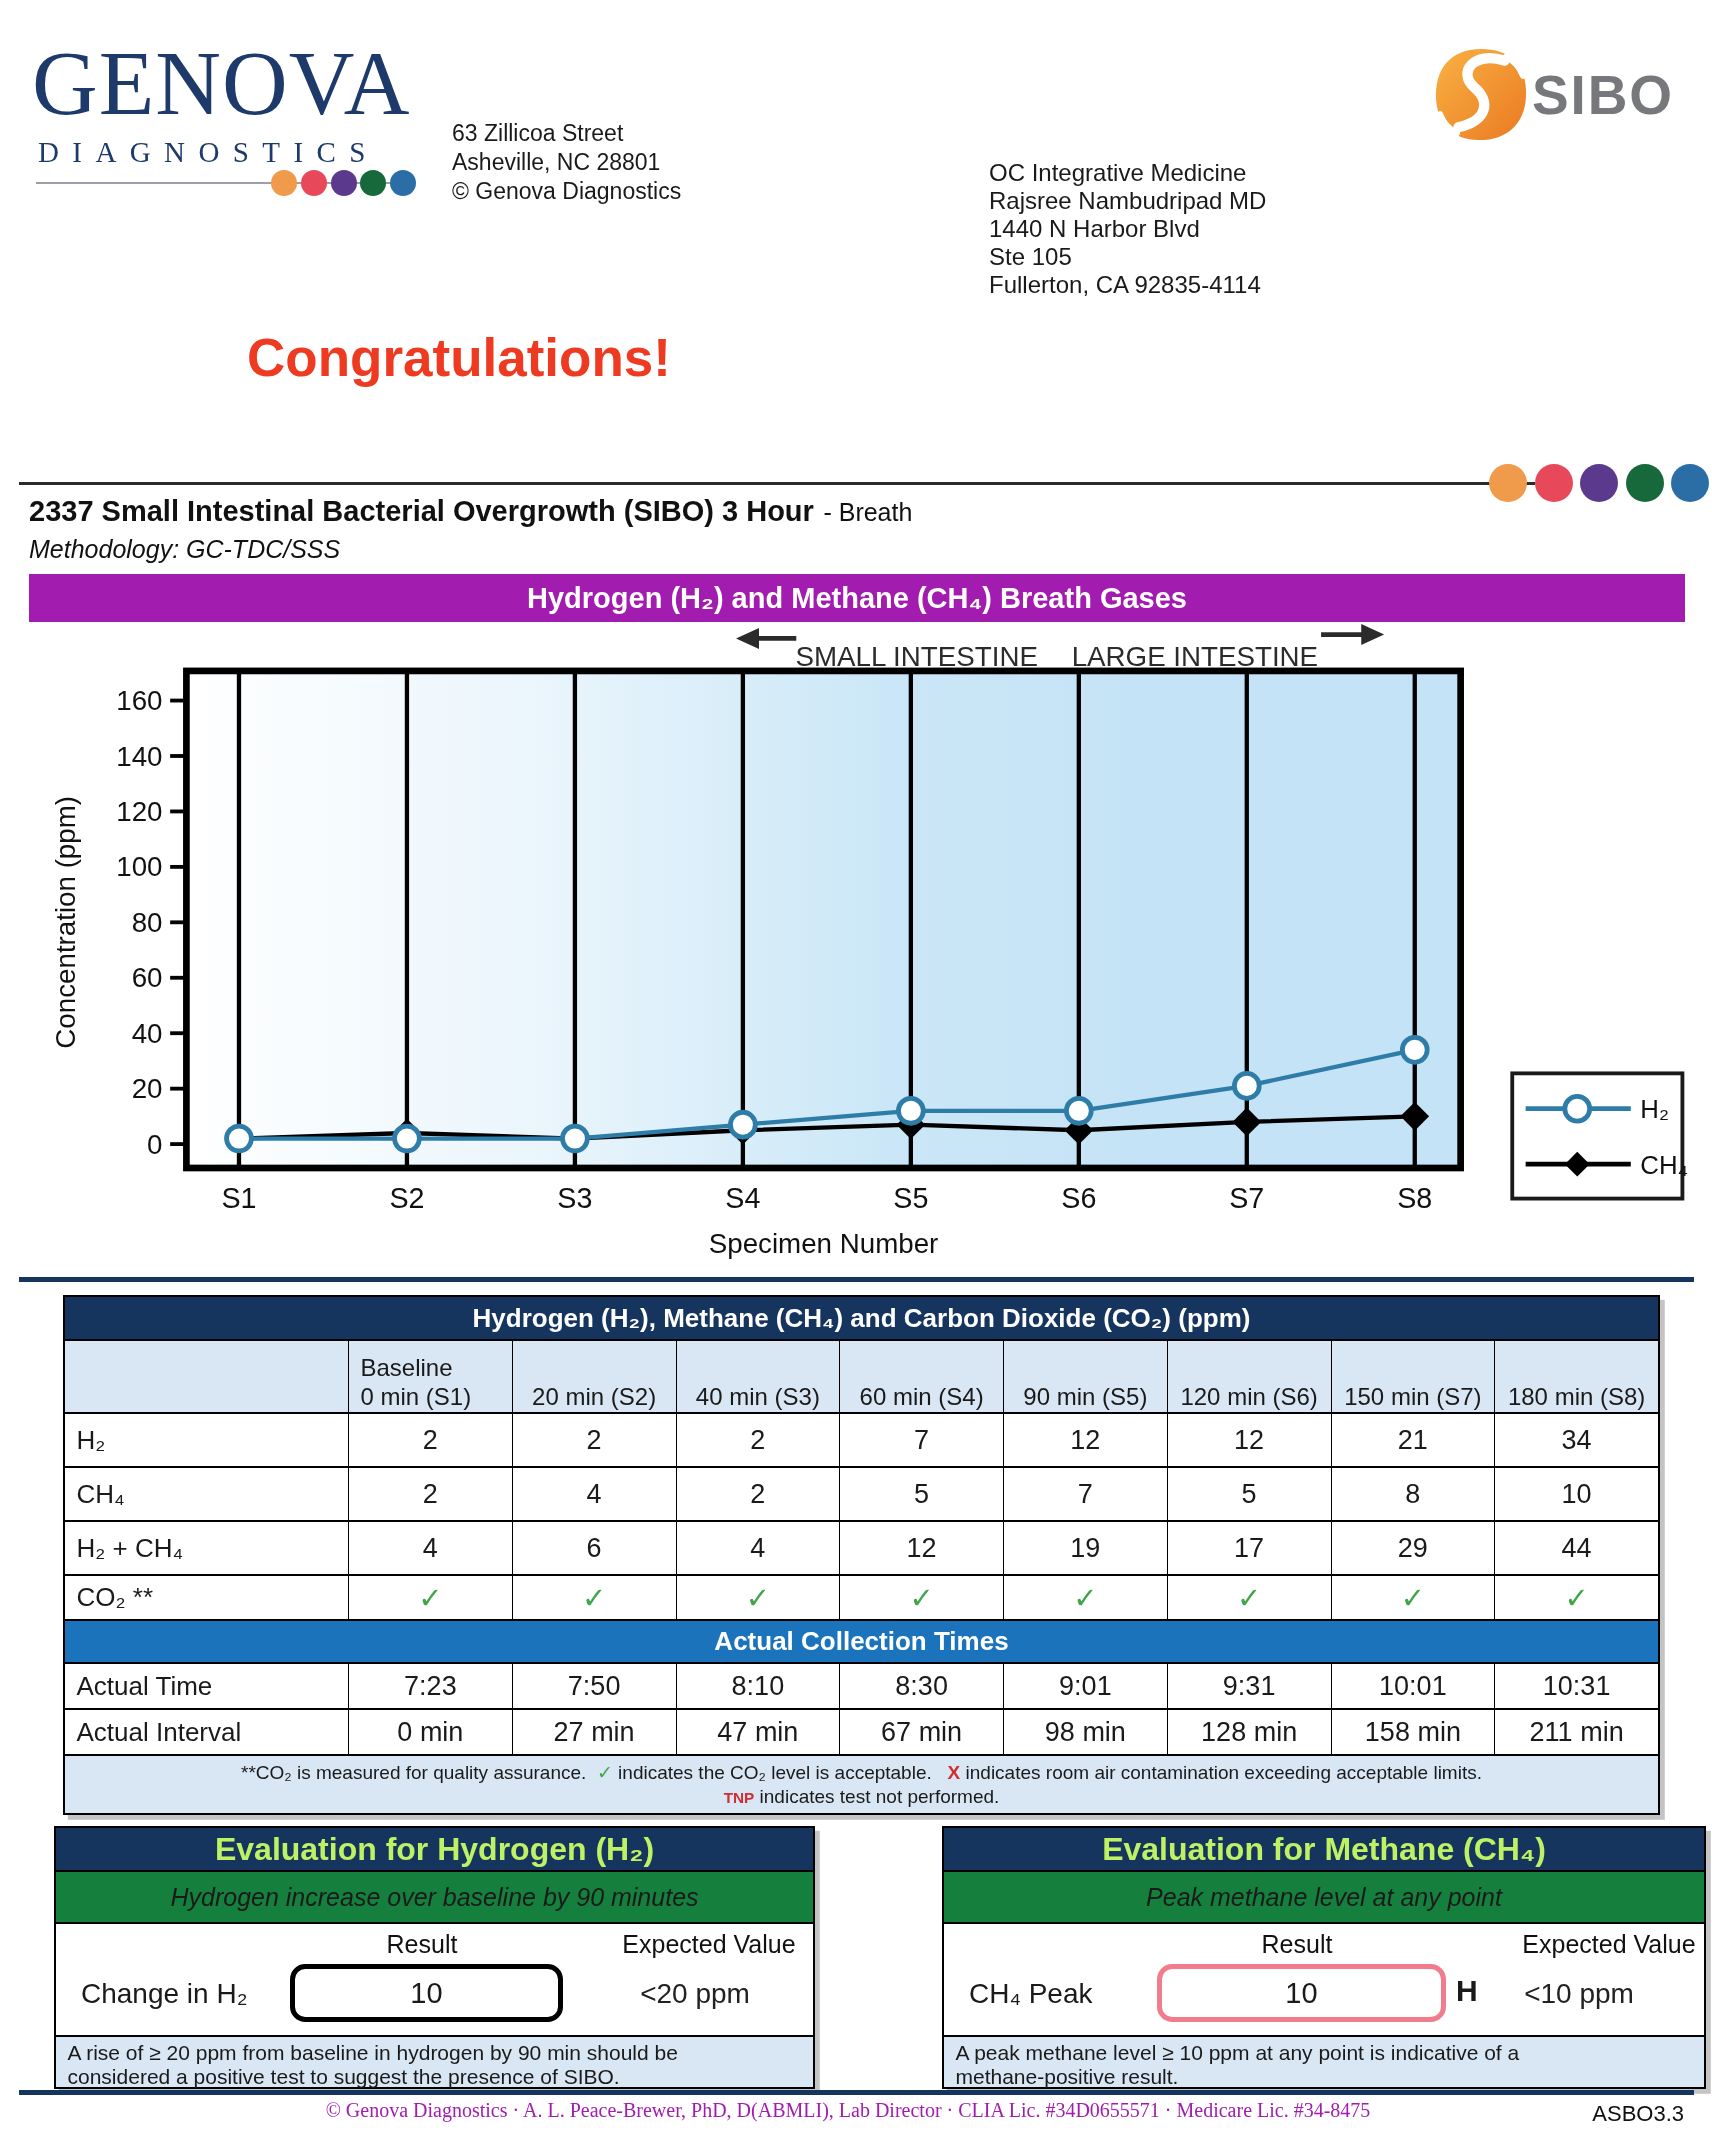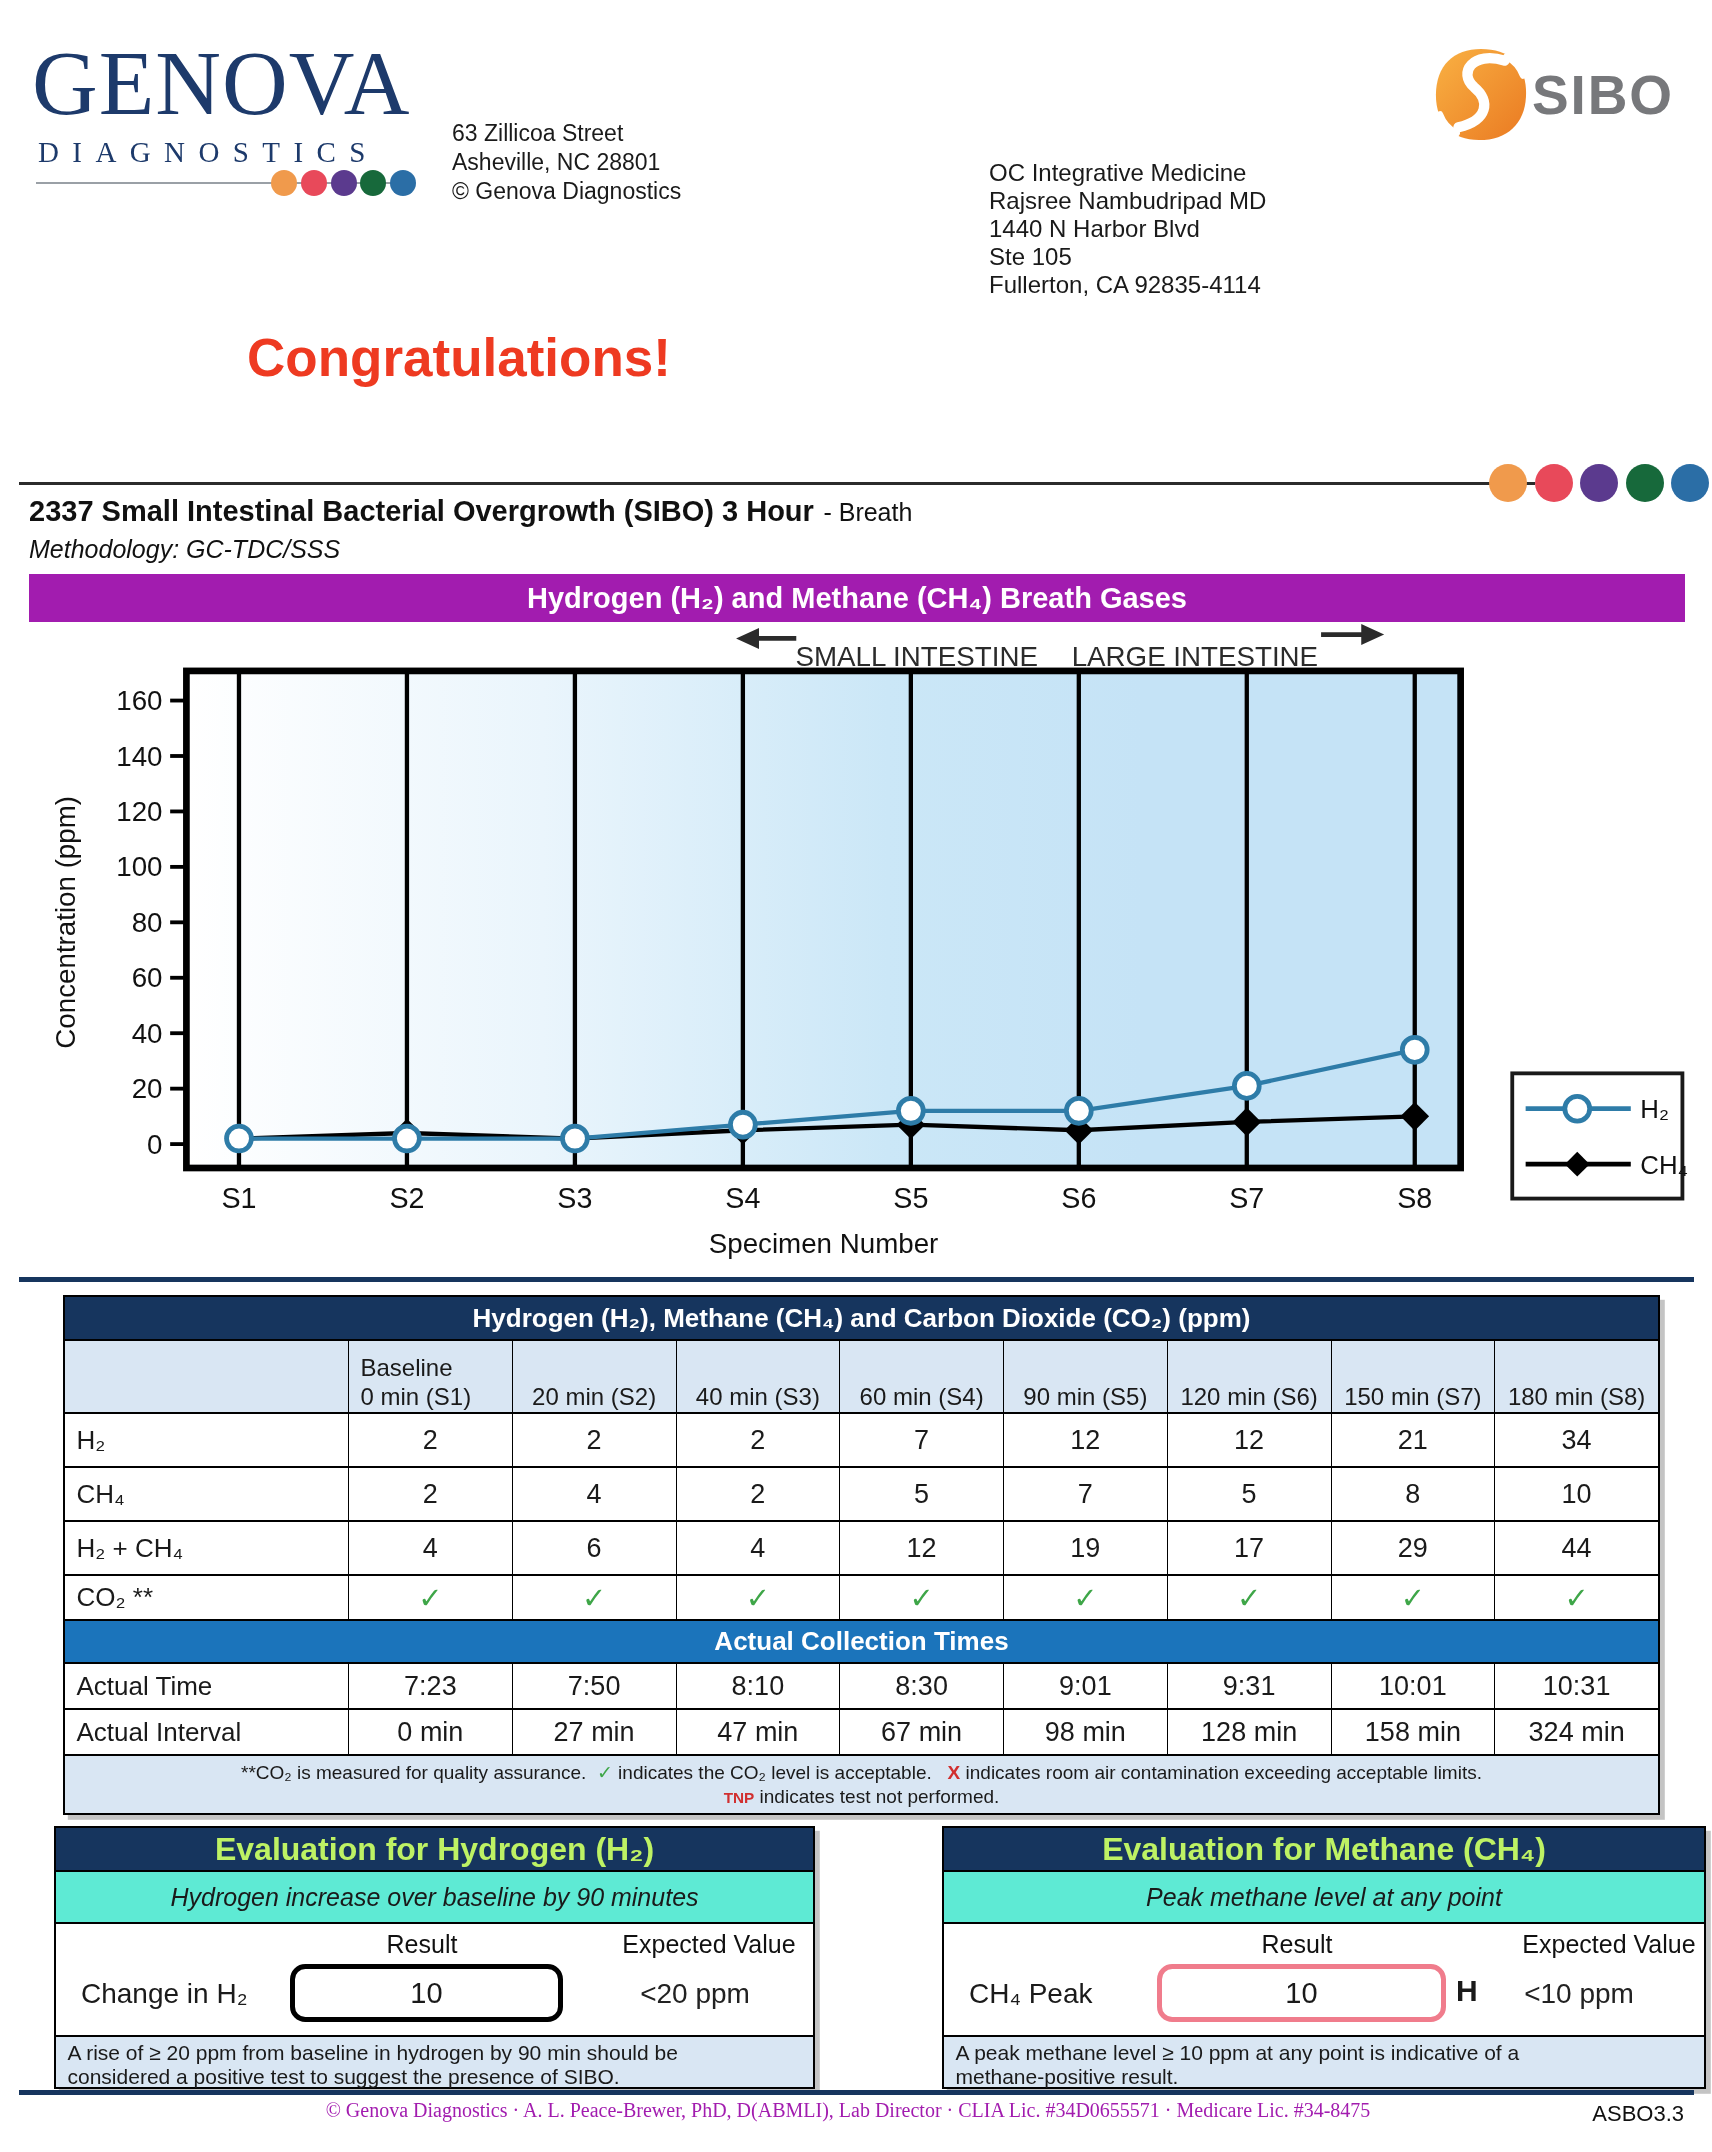--- a/index.html
+++ b/index.html
@@ -60,21 +60,21 @@
   .fn-green{color:#3EA648;font-weight:bold;}
   .fn-red{color:#D12F2F;font-weight:bold;}
   .fn-tnp{color:#D12F2F;font-weight:bold;font-size:15.3px;}
 
   
   .eval-box{top:1826px;border:2.9px solid #000;background:#fff;box-shadow:4.8px 4.8px 0 rgba(125,125,125,.45);}
   .eval-h{left:54px;width:757px;}
   .eval-m{left:942px;width:760px;}
   .e-title{height:42px;background:#16355E;color:#bef264;font-size:32px;font-weight:bold;
            display:flex;align-items:center;justify-content:center;}
-  .e-sub{height:50px;background:#5eead4;border-top:2.9px solid #000;border-bottom:2.9px solid #000;
+  .e-sub{height:50px;background:#15803d;border-top:2.9px solid #000;border-bottom:2.9px solid #000;
          font-size:25px;font-style:italic;display:flex;align-items:center;justify-content:center;}
   .e-body{position:relative;height:111px;background:#fff;}
   .e-colhead{position:absolute;top:5.7px;width:210px;text-align:center;font-size:25px;color:#111;}
   .e-rowlabel{position:absolute;top:54px;font-size:28px;}
   .e-resbox{position:absolute;top:40px;height:48px;border:5.7px solid #000;border-radius:15.3px;background:#fff;
             display:flex;align-items:center;justify-content:center;font-size:29px;}
   .e-resbox.pink{border-color:#F07C8C;}
   .e-flag{position:absolute;top:50px;font-size:30px;font-weight:600;}
   .e-expected{position:absolute;top:54px;width:210px;text-align:center;font-size:28px;color:#222;}
   .e-note{border-top:2.9px solid #000;background:#D9E6F3;height:46px;font-size:21px;line-height:24px;
@@ -324,21 +324,21 @@
       </div>
       <div class="t-row t-time">
             <div>Actual Interval</div>
         <div>0 min</div>
         <div>27 min</div>
         <div>47 min</div>
         <div>67 min</div>
         <div>98 min</div>
         <div>128 min</div>
         <div>158 min</div>
-        <div>324 min</div>
+        <div>211 min</div>
       </div>
       <div class="t-foot">
           <div>**CO₂ is measured for quality assurance.&nbsp;&nbsp;<span class="fn-green">✓</span> indicates the CO₂ level is acceptable.&nbsp;&nbsp;&nbsp;<span class="fn-red">X</span> indicates room air contamination exceeding acceptable limits.</div>
           <div><span class="fn-tnp">TNP</span> indicates test not performed.</div>
         </div>
     </div>
 
   <div class="abs eval-box eval-h">
     <div class="e-title">Evaluation for Hydrogen (H₂)</div>
     <div class="e-sub">Hydrogen increase over baseline by 90 minutes</div>

